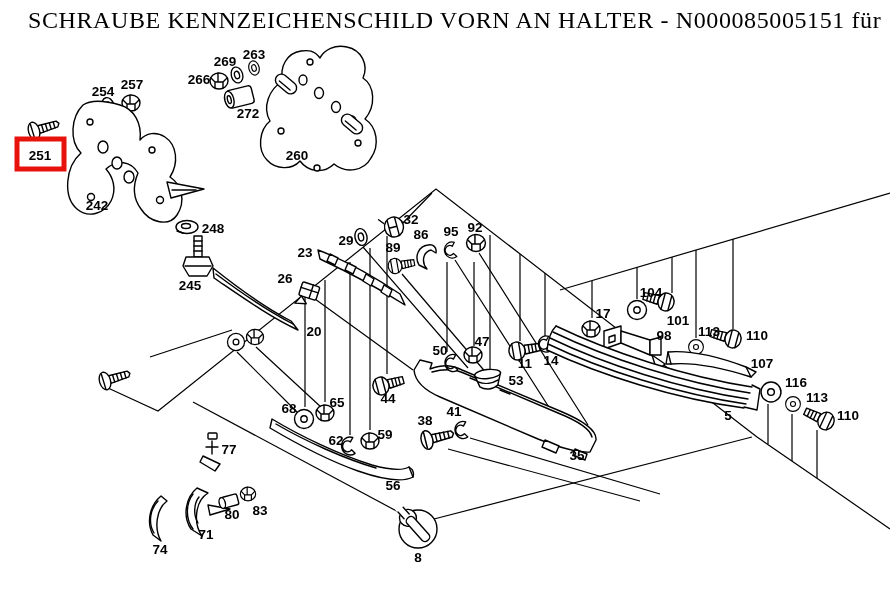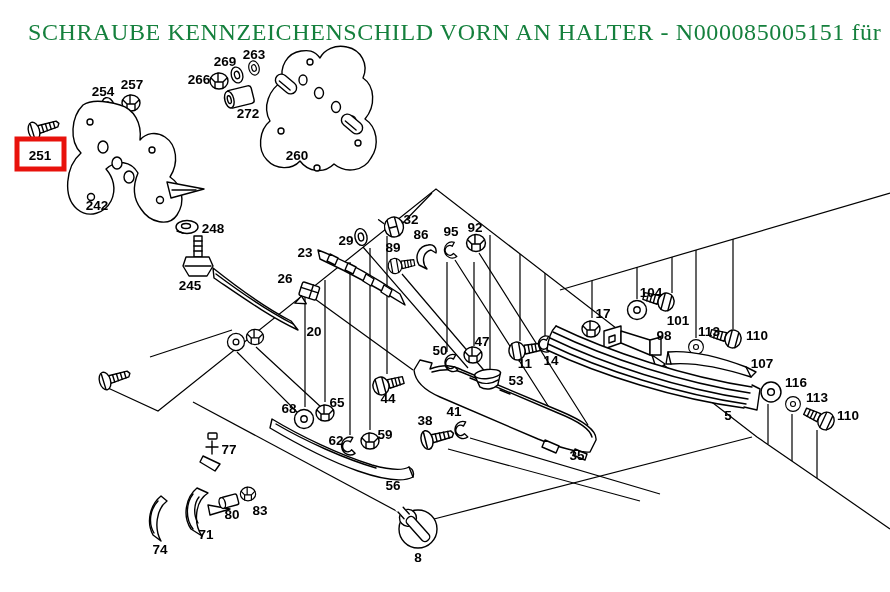--- a/index.html
+++ b/index.html
@@ -1,19 +1,19 @@
 <!DOCTYPE html>
 <html><head>
 <meta charset="utf-8">
 <style>
   html,body{margin:0;padding:0;background:#fff;}
   .stage{position:relative;width:890px;height:592px;background:#fff;overflow:hidden;
          font-family:"Liberation Sans",sans-serif;}
-  .title{position:absolute;left:28px;top:19px;font-family:"Liberation Serif",serif;
-         font-size:24px;letter-spacing:.6px;white-space:nowrap;color:#15803d;width:862px;overflow:hidden;}
+  .title{position:absolute;left:28px;top:7px;font-family:"Liberation Serif",serif;
+         font-size:24px;letter-spacing:.6px;white-space:nowrap;color:#000000;width:862px;overflow:hidden;}
   .footer{position:absolute;left:141px;top:548px;font-family:"Liberation Serif",serif;
          font-size:22px;letter-spacing:1.2px;color:#000;}
   svg.diagram{position:absolute;left:0;top:0;}
   .ln{fill:none;stroke:#000;stroke-width:1.2;}
   .pt{stroke:#000;stroke-width:1.4;fill:none;stroke-linejoin:round;stroke-linecap:round;}
   text.part-label{font-family:"Liberation Sans",sans-serif;font-weight:bold;font-size:13.5px;
          fill:#000;text-anchor:middle;stroke:none;}
 </style>
 </head>
 <body>

